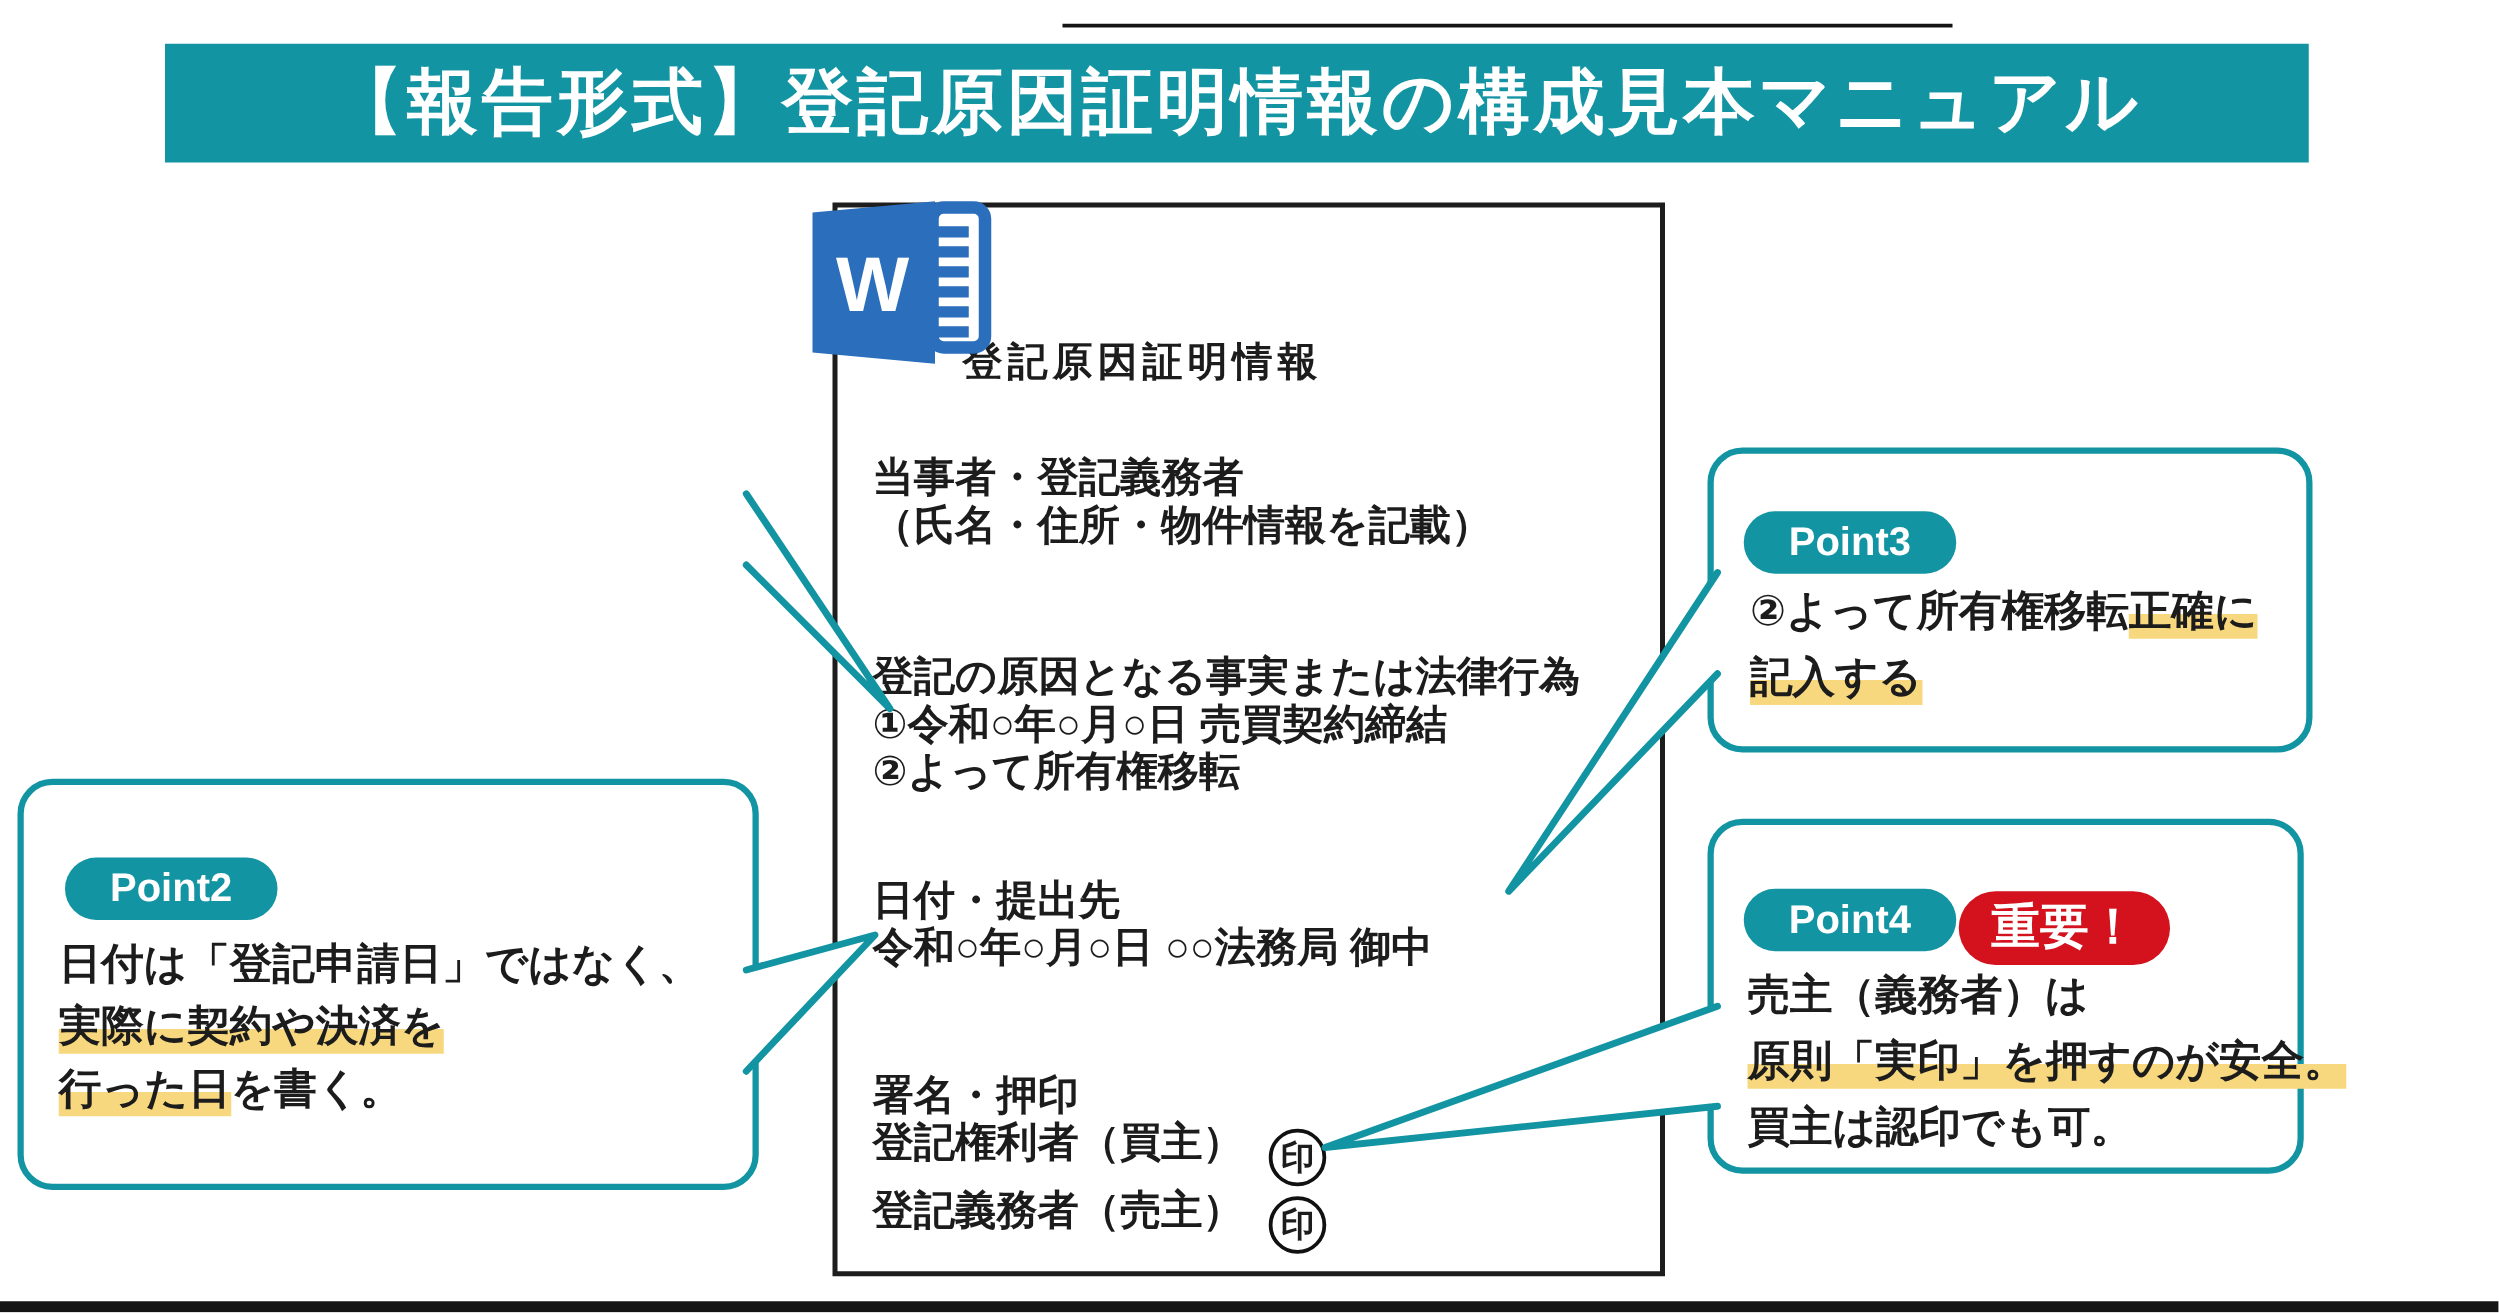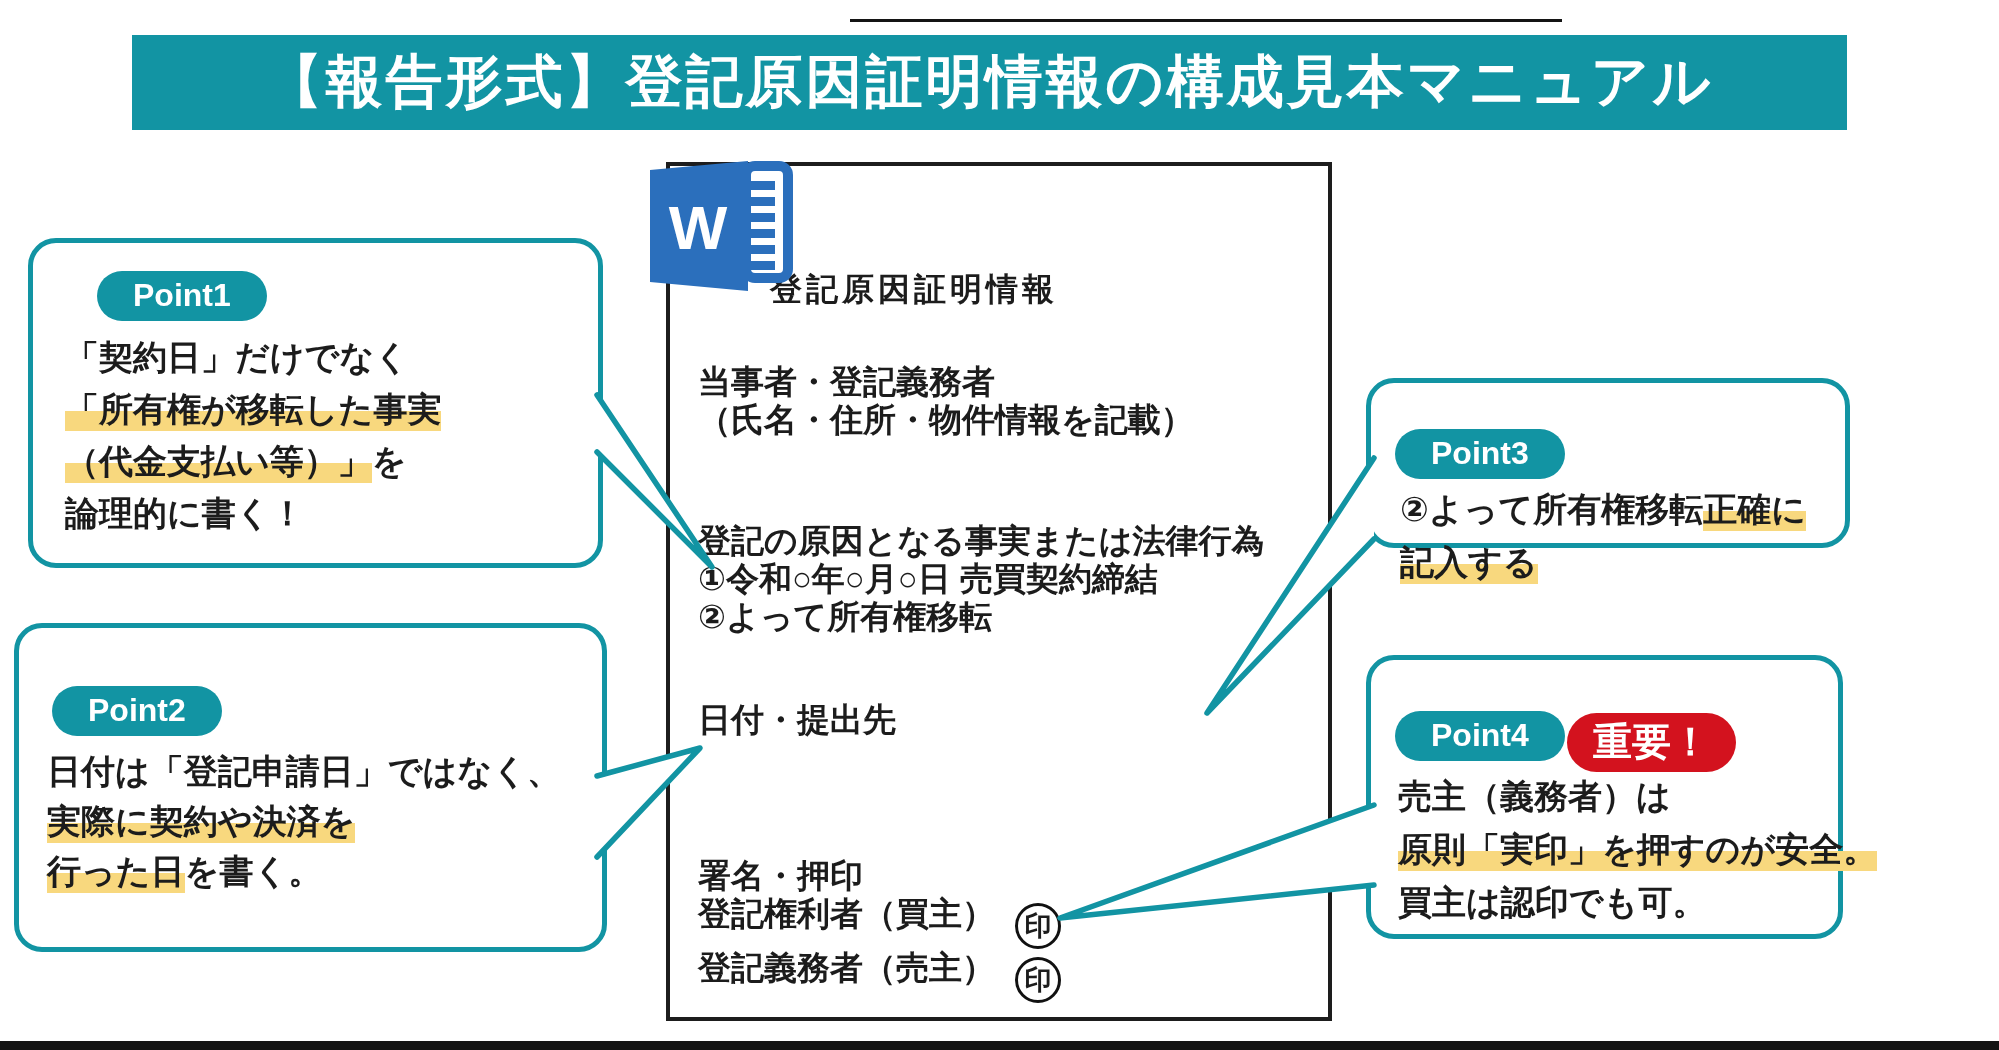--- a/index.html
+++ b/index.html
@@ -30,21 +30,21 @@
   #sec-cause{left:698px;top:522px;}
   #sec-date{left:698px;top:701px;}
   #sec-sign{left:698px;top:857px;}
 
   .word-icon{position:absolute;left:646px;top:156px;z-index:3;}
 
   
   .callout{position:absolute;background:#fff;border:5px solid var(--teal);border-radius:28px;z-index:1;}
   #point1{left:28px;top:238px;width:575px;height:330px;}
   #point2{left:14px;top:623px;width:593px;height:329px;}
-  #point3{left:1366px;top:378px;width:484px;height:170px;}
+  #point3{left:1366px;top:358px;width:484px;height:244px;}
   #point4{left:1366px;top:655px;width:477px;height:284px;}
 
   .badge{position:absolute;background:var(--teal);color:#fff;font-weight:700;font-size:32px;
          line-height:1;padding:8px 36px 10px;border-radius:999px;white-space:nowrap;}
   #point1 .badge{left:64px;top:28px;}
   #point2 .badge{left:33px;top:58px;}
   #point3 .badge{left:24px;top:46px;}
   #point4 .badge{left:24px;top:51px;}
   .badge.important{background:var(--red);font-size:39px;padding:9px 26px 11px;}
   #point4 .badge.important{left:196px;top:53px;}
@@ -98,36 +98,28 @@
       <div><span>当事者・登記義務者</span></div>
       <div><span>（氏名・住所・物件情報を記載）</span></div>
     </div>
   <div class="doc-section" id="sec-cause">
       <div><span>登記の原因となる事実または法律行為</span></div>
       <div><span>①令和○年○月○日 売買契約締結</span></div>
       <div><span>②よって所有権移転</span></div>
     </div>
   <div class="doc-section" id="sec-date">
       <div><span>日付・提出先</span></div>
+      <div><span>令和○年○月○日 ○○法務局 御中</span></div>
     </div>
   <div class="doc-section" id="sec-sign">
       <div><span>署名・押印</span></div>
       <div><span>登記権利者（買主）</span><span class="seal">印</span></div>
       <div><span>登記義務者（売主）</span><span class="seal">印</span></div>
     </div>
 
-  <div class="callout" id="point1">
-    <span class="badge">Point1</span>
-    <div class="text">
-        <div><span>「契約日」だけでなく</span></div>
-        <div><span class="hl">「所有権が移転した事実</span></div>
-        <div><span class="hl">（代金支払い等）」</span><span>を</span></div>
-        <div><span>論理的に書く！</span></div>
-      </div>
-  </div>
 
   <div class="callout" id="point2">
     <span class="badge">Point2</span>
     <div class="text">
         <div><span>日付は「登記申請日」ではなく、</span></div>
         <div><span class="hl">実際に契約や決済を</span></div>
         <div><span class="hl">行った日</span><span>を書く。</span></div>
       </div>
   </div>
 

